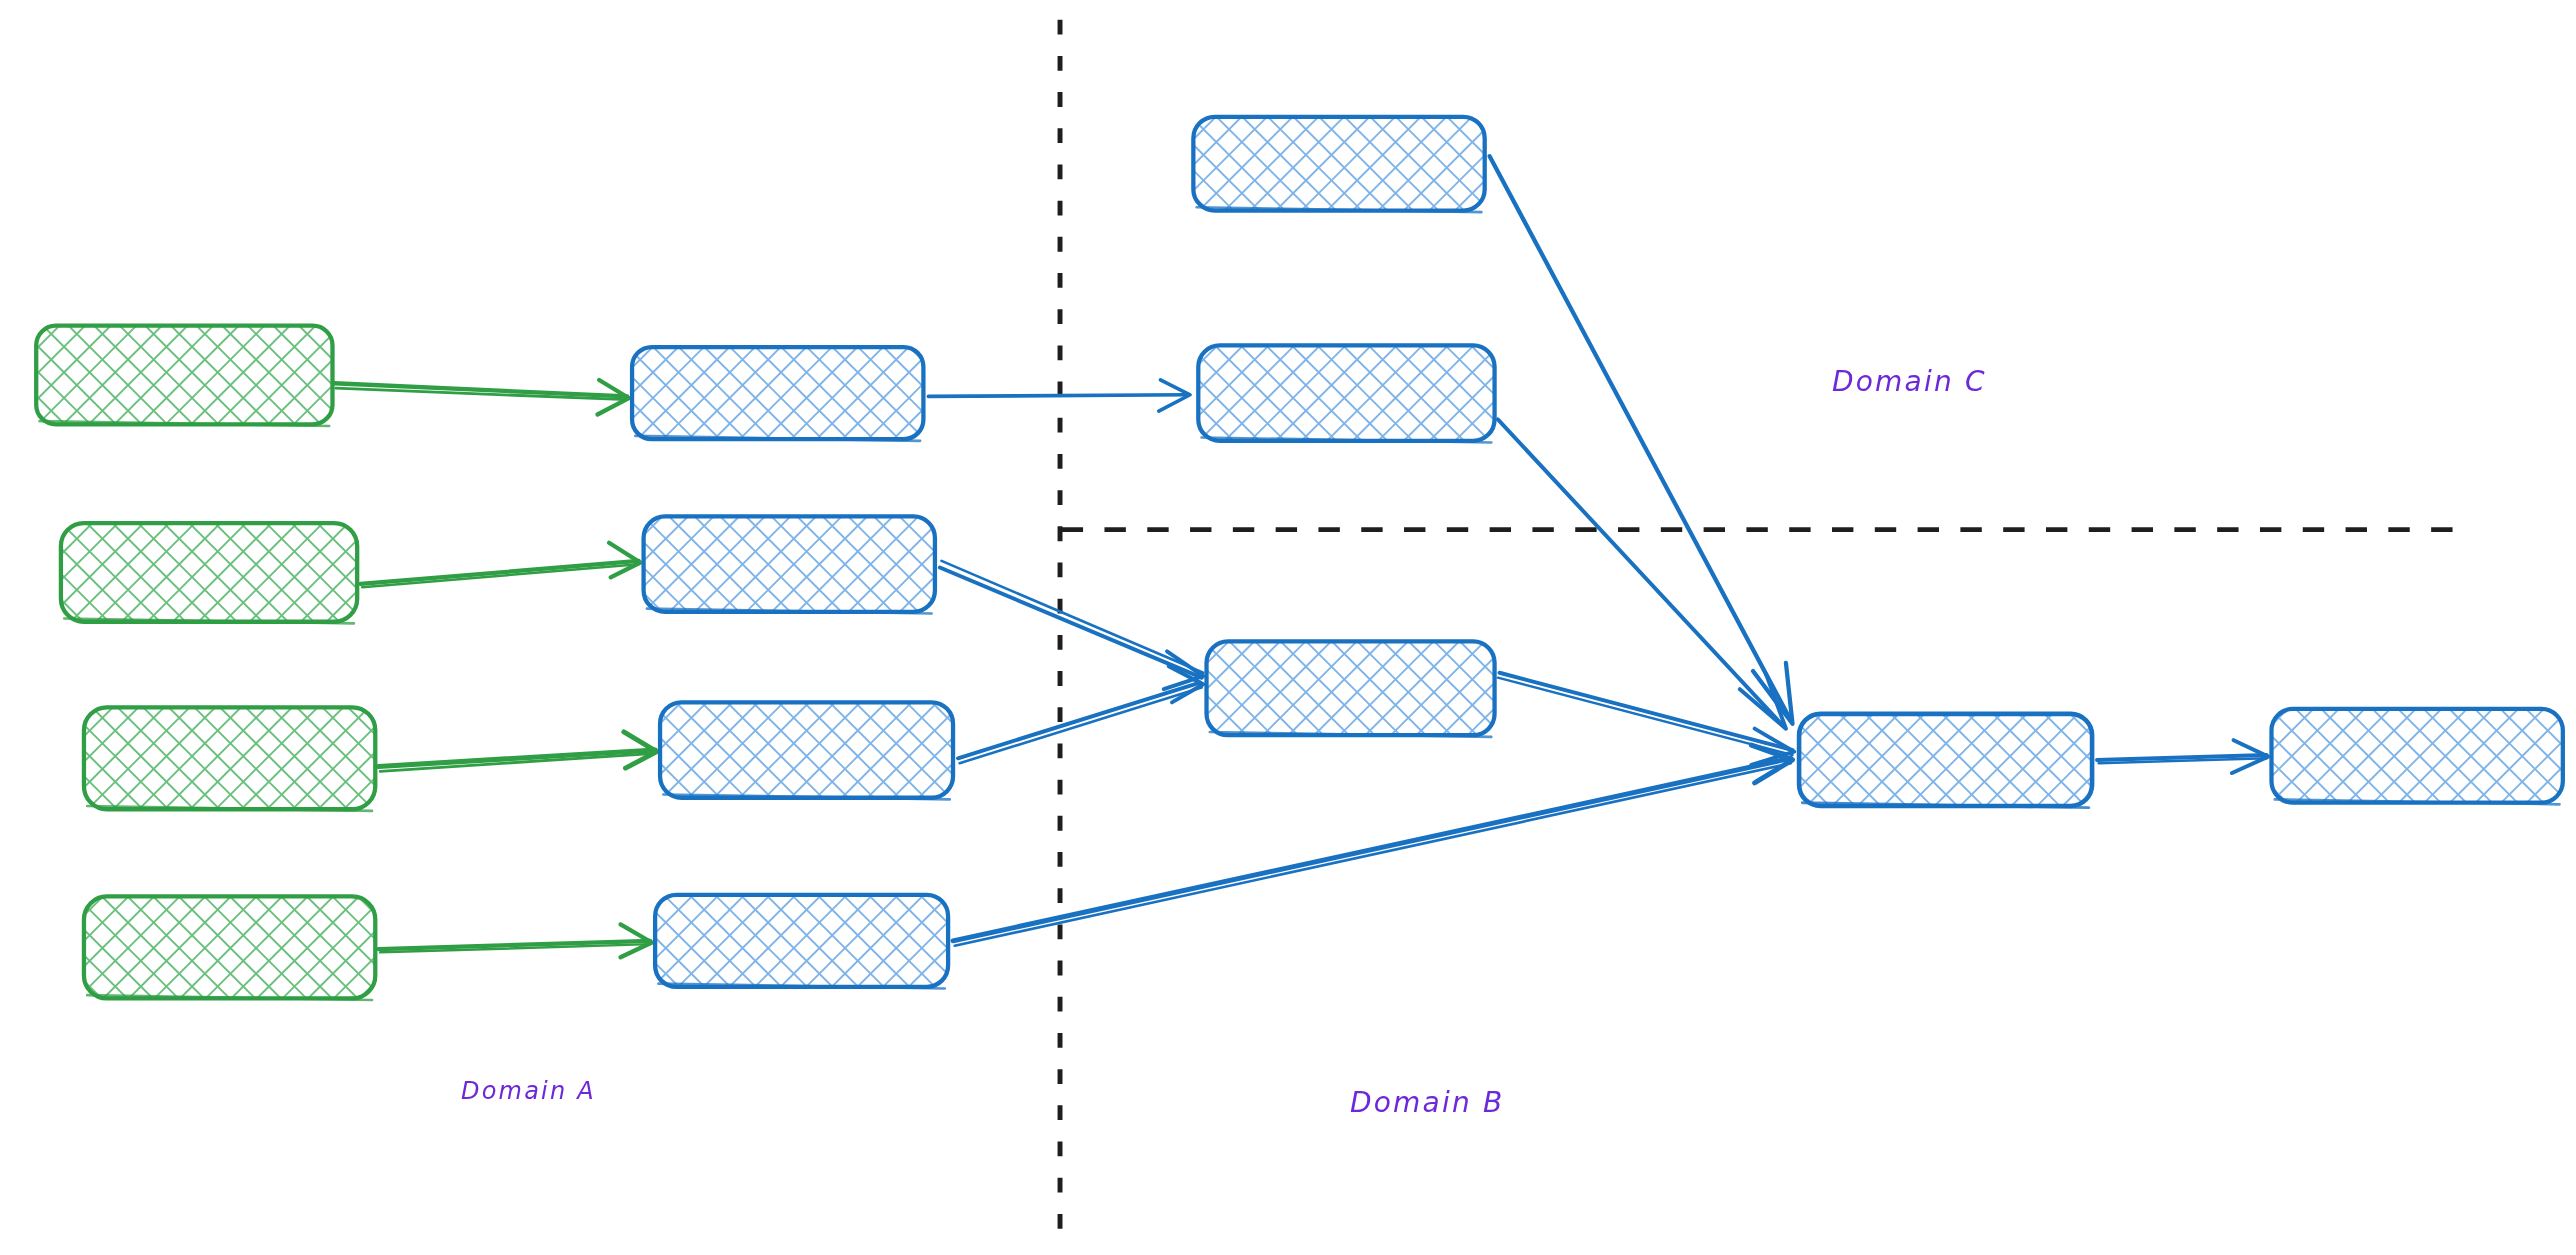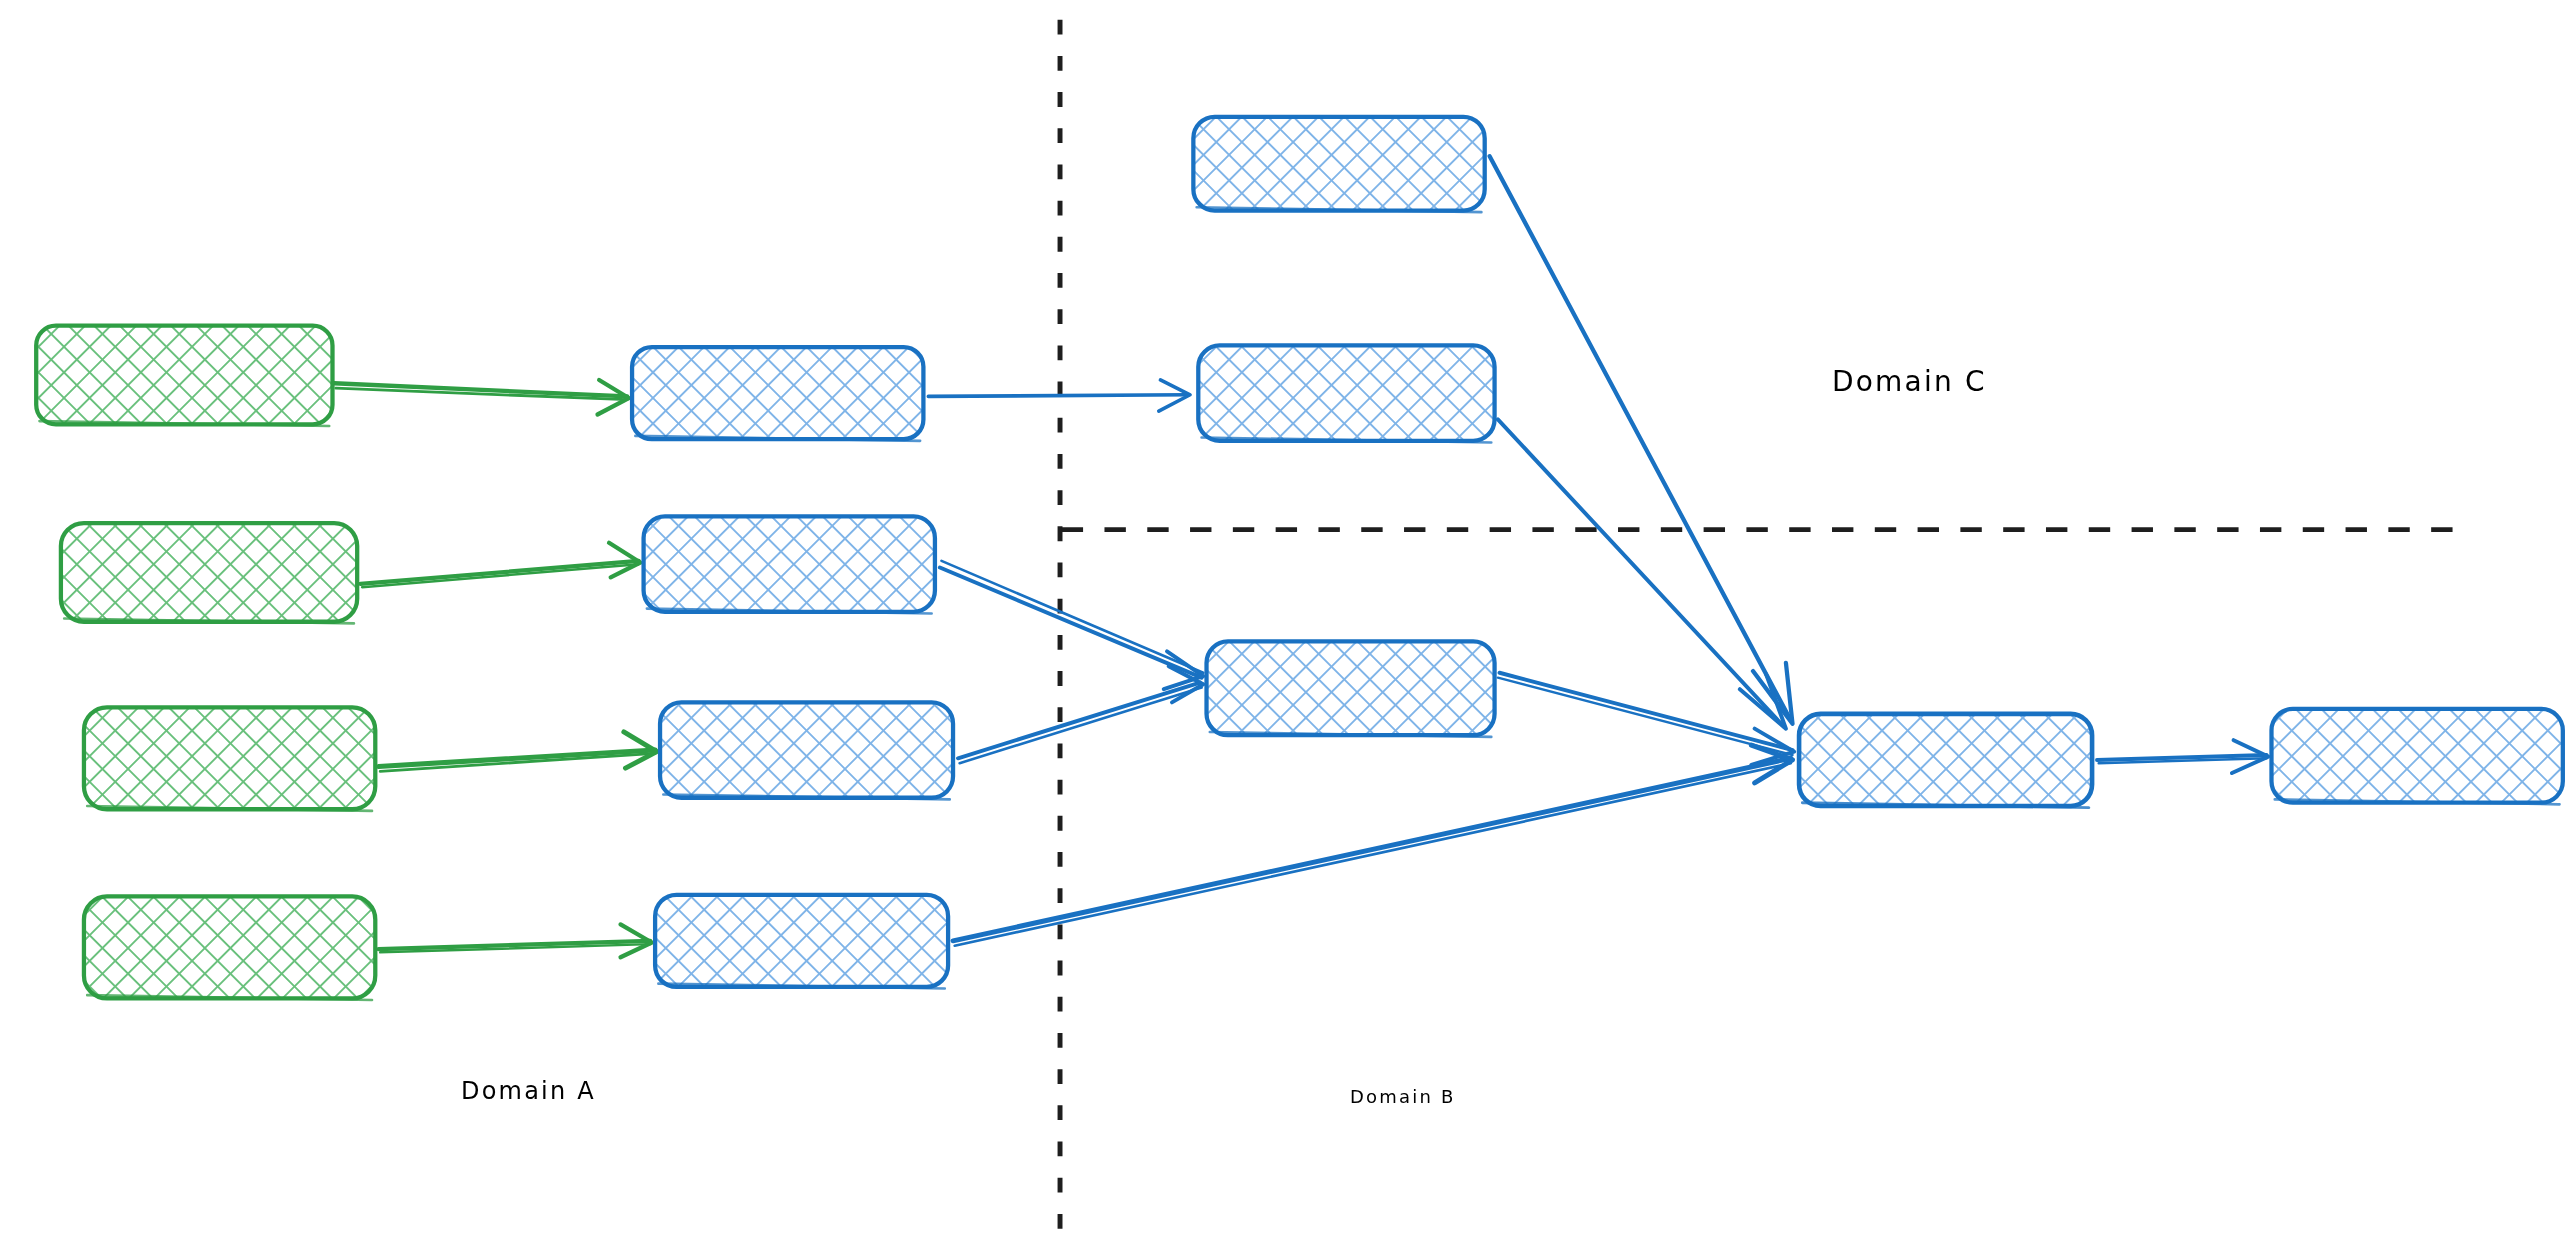--- a/index.html
+++ b/index.html
@@ -23,22 +23,23 @@
     top: 0;
     left: 0;
     width: 2576px;
     height: 1255px;
     display: block;
   }
   .domain-label {
     position: absolute;
     font-family: "DejaVu Sans", sans-serif;
     font-size: 27.5px;
+    font-style: italic;
     letter-spacing: 2.2px;
-    color: #000000;
+    color: #6d28d9;
     white-space: nowrap;
     user-select: none;
     text-align: right;
   }
 </style>
 </head>
 <body>
 
 <div id="canvas-root">
   <svg id="diagram-svg" viewBox="0 0 1565 763" preserveAspectRatio="none">
@@ -189,17 +190,17 @@
 
       <g>
         <rect x="1380" y="431" width="177" height="57" rx="13" ry="13" fill="url(#hatch-blue)" stroke="#1971c2" stroke-width="2.6"></rect>
         <path d="M1382,486 L1555,489" fill="none" stroke="#1971c2" stroke-width="1.6" stroke-linecap="round" opacity="0.75"></path>
       </g>
     </g>
   </svg>
 
   <div class="domain-label" style="left: 461px; top: 1077px; font-size: 24px;">Domain A</div>
 
-  <div class="domain-label" style="left: 1350px; top: 1086px; font-size: 18px;">Domain B</div>
+  <div class="domain-label" style="left: 1350px; top: 1086px; font-size: 28px;">Domain B</div>
 
   <div class="domain-label" style="left: 1832px; top: 365px; font-size: 28px;">Domain C</div>
 </div>
 
 
 </body></html>

